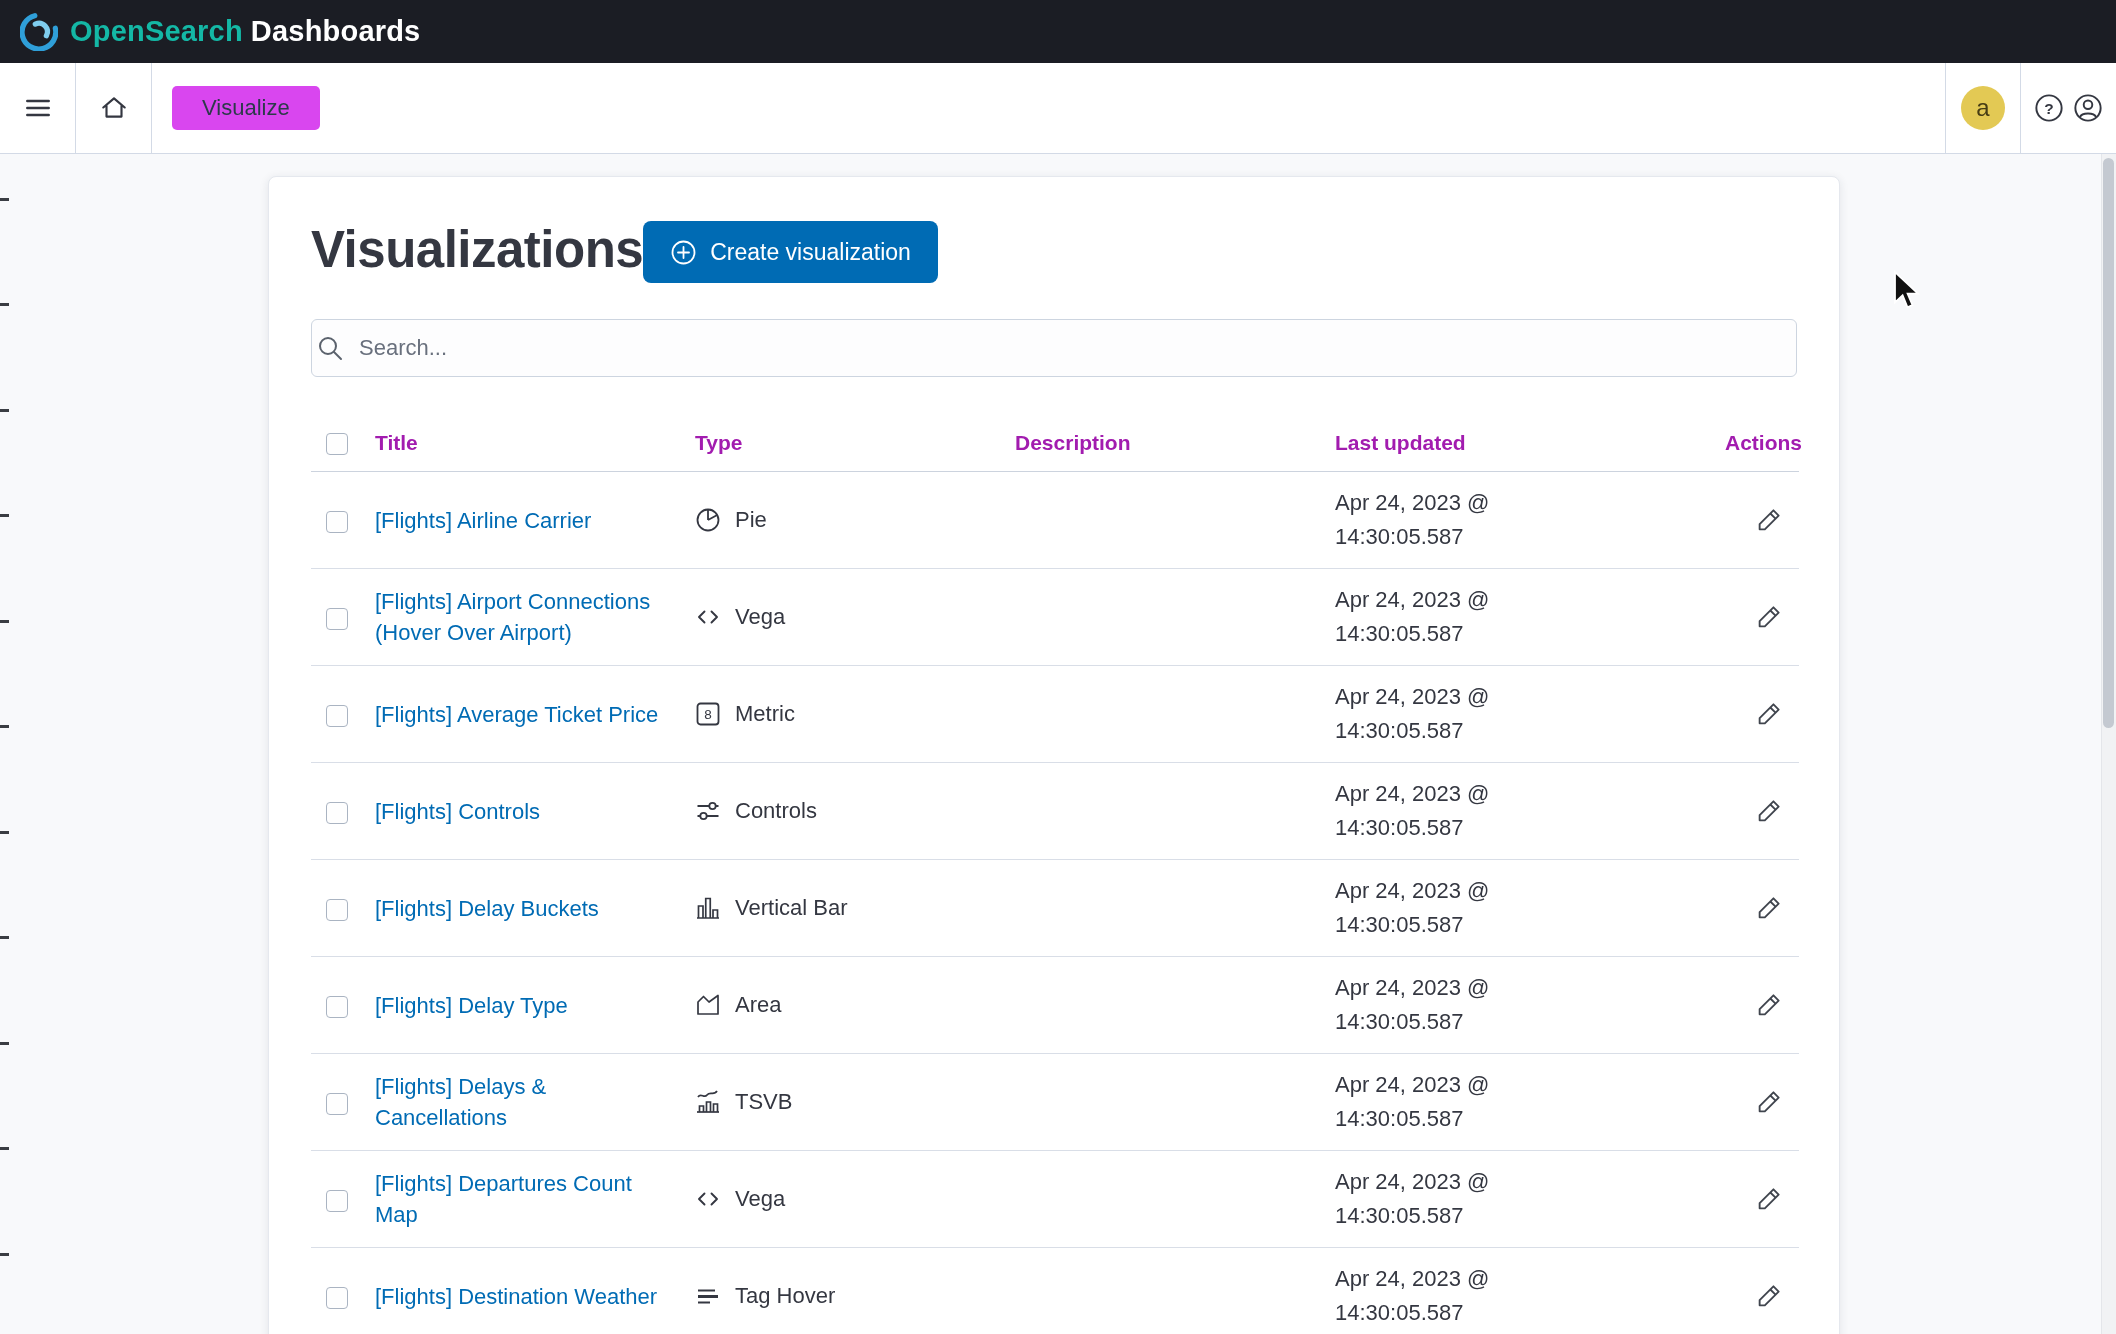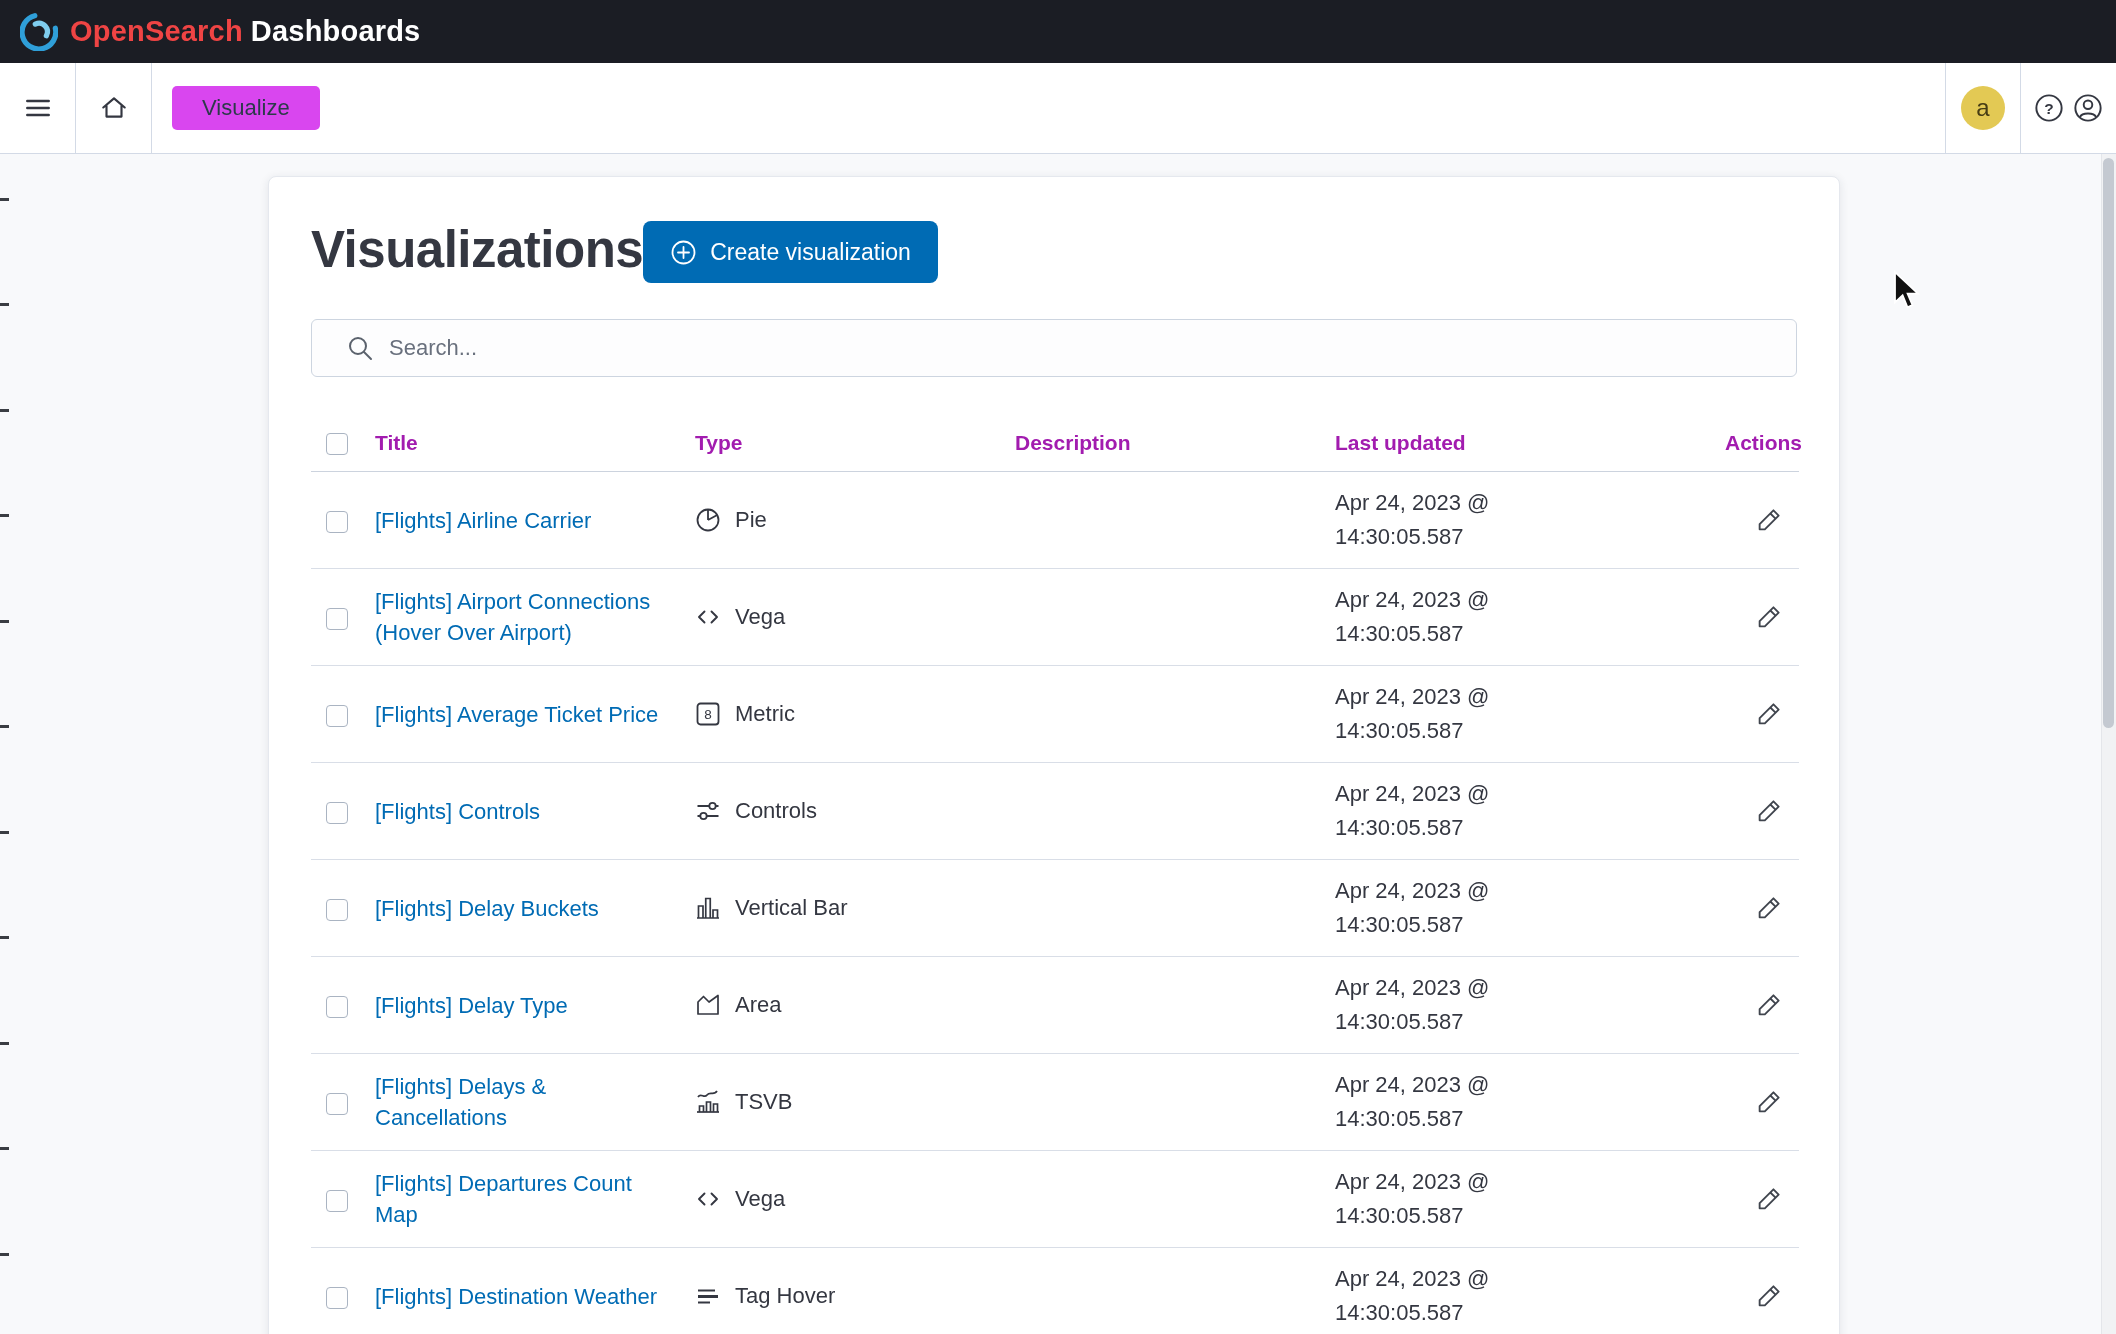--- a/index.html
+++ b/index.html
@@ -12,21 +12,21 @@
   }
 
   
   .topbar {
     position:absolute; top:0; left:0; right:0; height:63px;
     background:#1b1d24; display:flex; align-items:center; padding-left:20px;
   }
   .brand { display:flex; align-items:center; gap:12px; }
   .brand svg { width:38px; height:38px; display:block; }
   .brand-text { font-size:29px; font-weight:700; letter-spacing:0.2px; }
-  .brand-name { color:#ef4444; }
+  .brand-name { color:#14b8a6; }
   .brand-product { color:#ffffff; margin-left:8px; }
 
   
   .navbar {
     position:absolute; top:63px; left:0; right:0; height:91px;
     background:#ffffff; border-bottom:1px solid #d3dae6;
     display:flex; align-items:center;
   }
   .nav-btn {
     width:76px; height:100%; display:flex; align-items:center; justify-content:center;
@@ -66,21 +66,21 @@
   .create-btn {
     display:inline-flex; align-items:center; gap:13px;
     background:#006BB4; color:#fff; border:none; border-radius:8px;
     height:62px; padding:0 27px; font-size:23px; font-weight:500; cursor:pointer;
     font-family:inherit;
   }
   .create-btn svg { width:27px; height:27px; display:block; }
 
   .search-bar {
     margin-top:36px; height:58px;
-    display:flex; align-items:center; gap:15px; padding:0 34px;
+    display:flex; align-items:center; gap:15px; padding:0 4px;
     background:#fdfdfe; border:1px solid #cdd5e0; border-radius:6px;
   }
   .search-bar svg { width:28px; height:28px; color:#5b626d; flex:0 0 auto; }
   .search-bar input {
     flex:1; border:none; outline:none; background:transparent;
     font-size:22px; color:#343741; font-family:inherit;
   }
   .search-bar input::placeholder { color:#69707d; }
 
   

